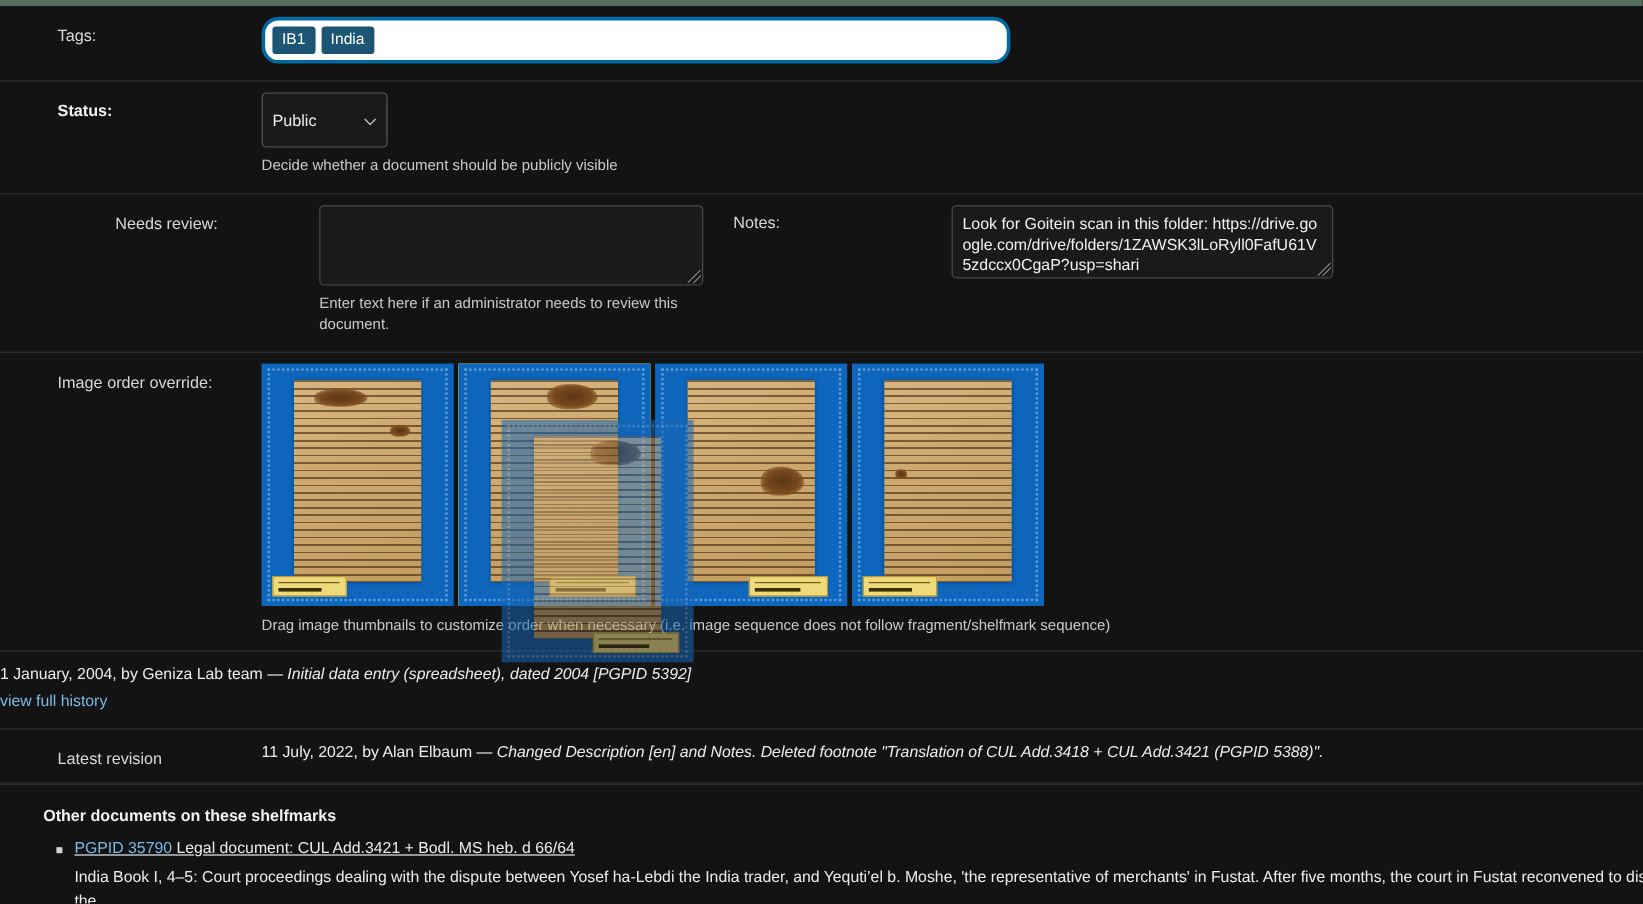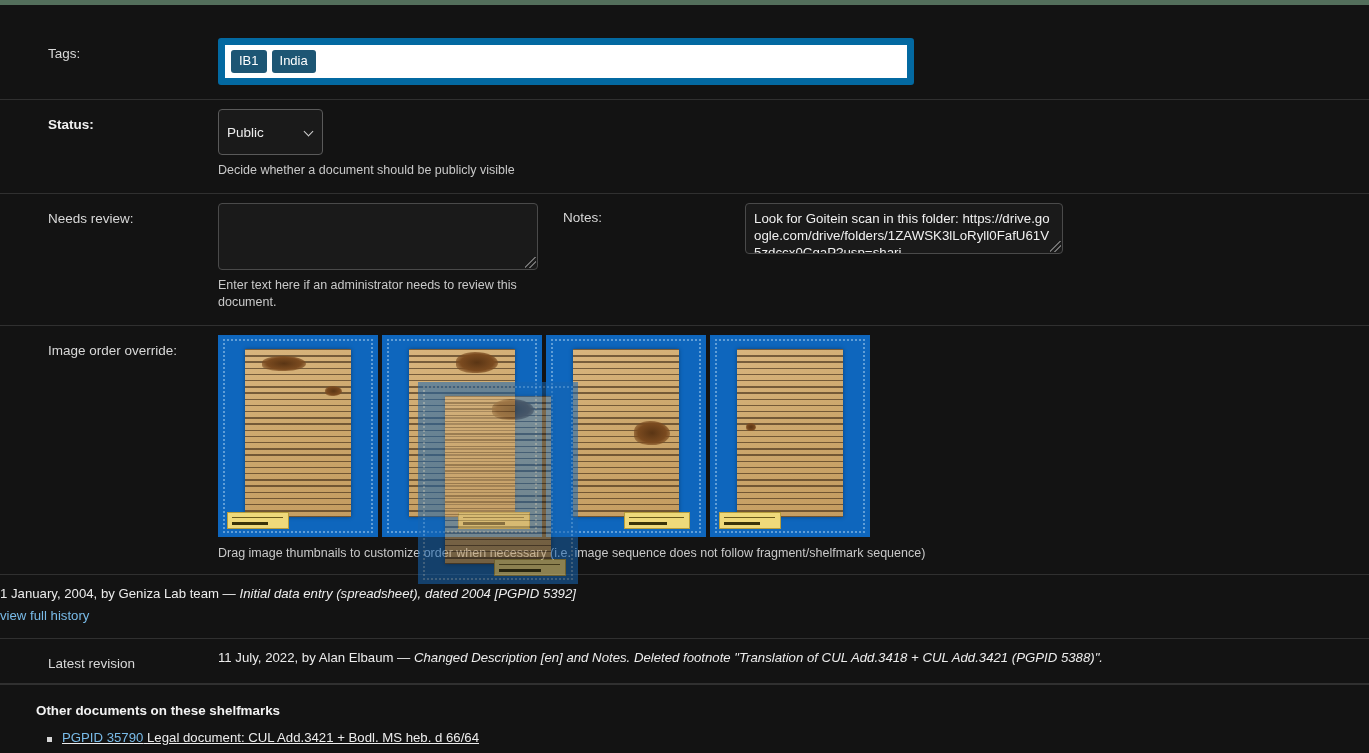--- a/index.html
+++ b/index.html
@@ -6,21 +6,21 @@
   html, body {
     margin: 0; padding: 0;
     width: 1369px; height: 753px;
     background: #131313;
     overflow: hidden;
     font-family: "Liberation Sans", sans-serif;
     color: #e8e8e8;
   }
   .topstrip { height: 5px; width: 100%; background: #536e5b; }
 
-  .form { width: 100%; margin-top: 24px; }
+  .form { width: 100%; }
 
   .row {
     display: flex;
     align-items: flex-start;
     border-bottom: 1px solid #303030;
     padding: 0;
     position: relative;
   }
 
   .lbl {
@@ -36,24 +36,24 @@
 
   .help {
     font-size: 12.5px;
     color: #c9c9c9;
     margin-top: 7px;
     line-height: 1.35;
   }
 
   
   .tagbox {
-    width: 696px;
+    width: 624px;
     background: #ffffff;
-    border: 7px solid #0369a1;
-    border-radius: 3px;
+    border: 3px solid #0369a1;
+    border-radius: 14px;
     min-height: 38px;
     padding: 5px 6px;
     display: flex;
     gap: 5px;
     align-items: center;
   }
   .tag {
     background: #1d5674;
     color: #ffffff;
     font-size: 13px;
@@ -106,23 +106,23 @@
   .ta::after {
     content: "";
     position: absolute;
     right: 1px; bottom: 1px;
     width: 11px; height: 11px;
     background:
       linear-gradient(135deg, transparent 0 44%, #6f6f6f 44% 52%, transparent 52% 66%),
       linear-gradient(135deg, transparent 0 66%, #6f6f6f 66% 74%, transparent 74%);
   }
   .ta-review { width: 320px; height: 67px; }
-  .ta-notes { width: 318px; height: 51px; }
-
-  .two-col { display: flex; }
+  .ta-notes { width: 318px; height: 61px; }
+
+  .two-col { display: flex; padding-left: 48px; }
   .col-a { display: flex; flex: 0 0 563px; }
   .col-b { display: flex; flex: 1 1 auto; justify-content: center; }
   .lbl-notes { width: 182px; flex: 0 0 182px; padding: 16px 10px 0 0; font-size: 13.5px; color: #d8d8d8; }
 
   
   .thumbs { display: flex; gap: 4px; position: relative; }
   .thumb {
     width: 160px; height: 202px;
     position: relative;
     overflow: hidden;

